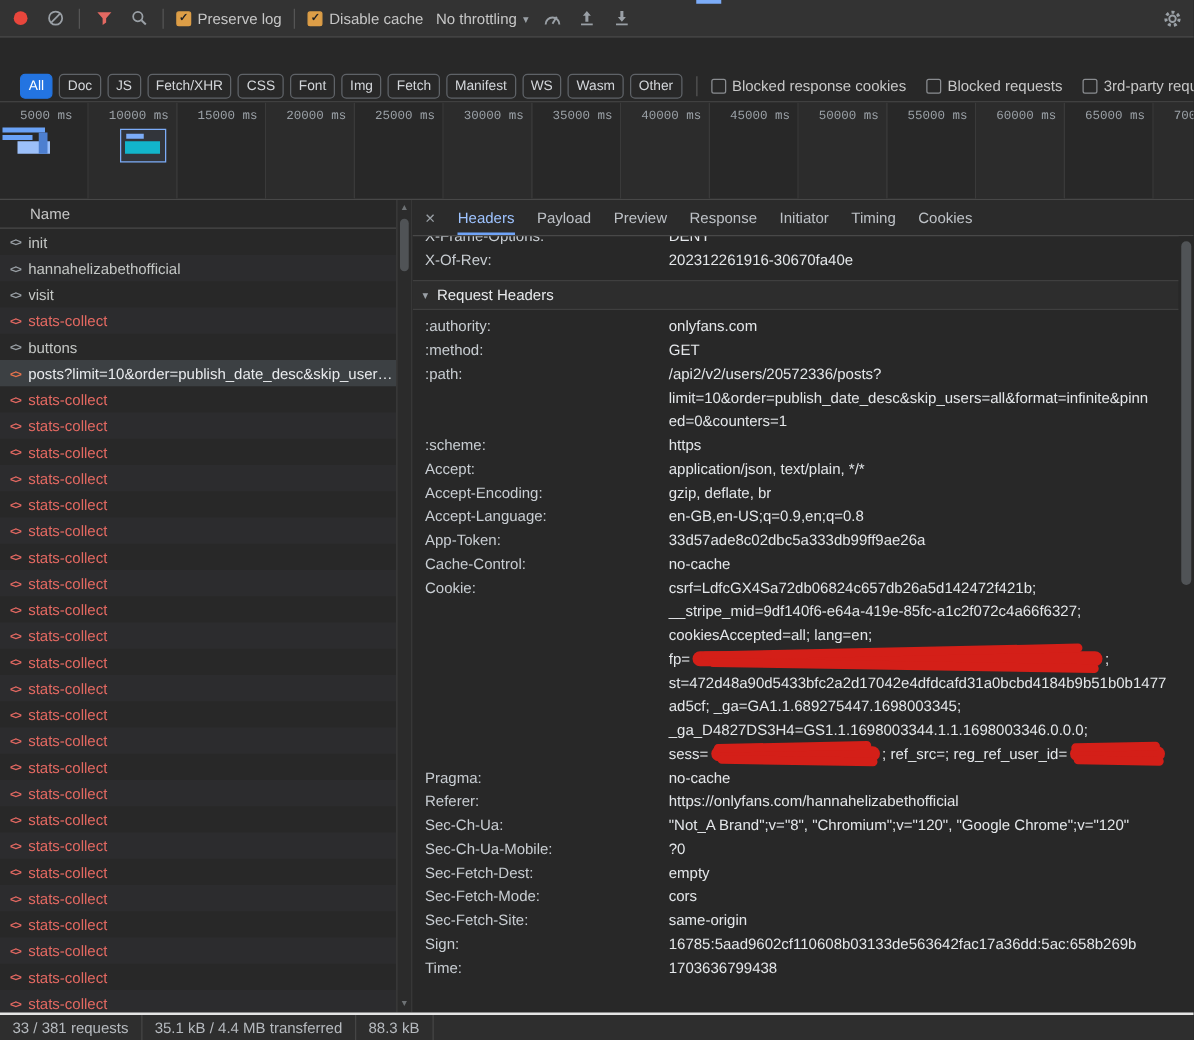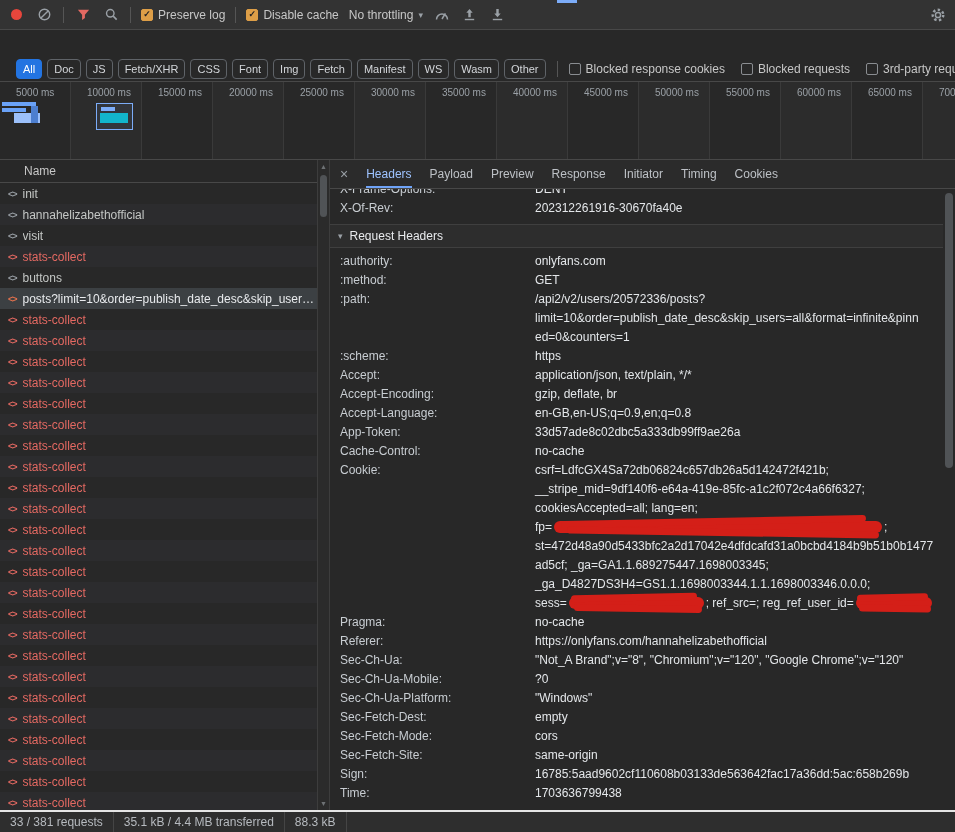--- a/index.html
+++ b/index.html
@@ -62,21 +62,21 @@
     font: 11px "Liberation Sans", sans-serif; color: #d3d6da; background: transparent;
     border: 1px solid #5f6368; border-radius: 4px; padding: 3px 6px; cursor: pointer; flex: none;
   }
   .chip.active { background: #2374e1; border-color: #2374e1; color: #ffffff; }
   .types-row .group-divider { width: 1px; height: 16px; background: #555; margin: 0 6px; flex: none; }
   .blocked-checkboxes { display: inline-flex; align-items: center; gap: 16px; }
 
   
   .overview {
     position: absolute; top: 82px; left: 0; right: 0; height: 78px;
-    border-bottom: 1px solid #484848; overflow: hidden; background: #282828;
+    border-bottom: 1px solid #484848; overflow: hidden; background: #282828; font-family: Liberation Mono, monospace;
   }
   .ov-cols { display: flex; height: 100%; }
   .ov-col { width: 71px; flex: none; border-right: 1px solid #3a3a3a; padding: 3px 0 0 16px; }
   .ov-col.alt { background: #2c2c2c; }
   .ov-label { font-size: 10px; color: #9aa0a6; white-space: nowrap; }
   .ov-bars { position: absolute; inset: 0; pointer-events: none; }
   .ov-bars .bar { position: absolute; }
   .sel-box { position: absolute; border: 1px solid #7cacf8; background: rgba(124,172,248,0.08); }
 
   
@@ -540,26 +540,20 @@
               <div class="hdr-line"><span>"Not_A Brand";v="8", "Chromium";v="120", "Google Chrome";v="120"</span></div>
             </div>
           </div>
           <div class="hdr-row">
             <span class="hdr-name">Sec-Ch-Ua-Mobile:</span>
             <div class="hdr-value">
               <div class="hdr-line"><span>?0</span></div>
             </div>
           </div>
           <div class="hdr-row">
-            <span class="hdr-name">Sec-Ch-Ua-Platform:</span>
-            <div class="hdr-value">
-              <div class="hdr-line"><span>"Windows"</span></div>
-            </div>
-          </div>
-          <div class="hdr-row">
             <span class="hdr-name">Sec-Fetch-Dest:</span>
             <div class="hdr-value">
               <div class="hdr-line"><span>empty</span></div>
             </div>
           </div>
           <div class="hdr-row">
             <span class="hdr-name">Sec-Fetch-Mode:</span>
             <div class="hdr-value">
               <div class="hdr-line"><span>cors</span></div>
             </div>

